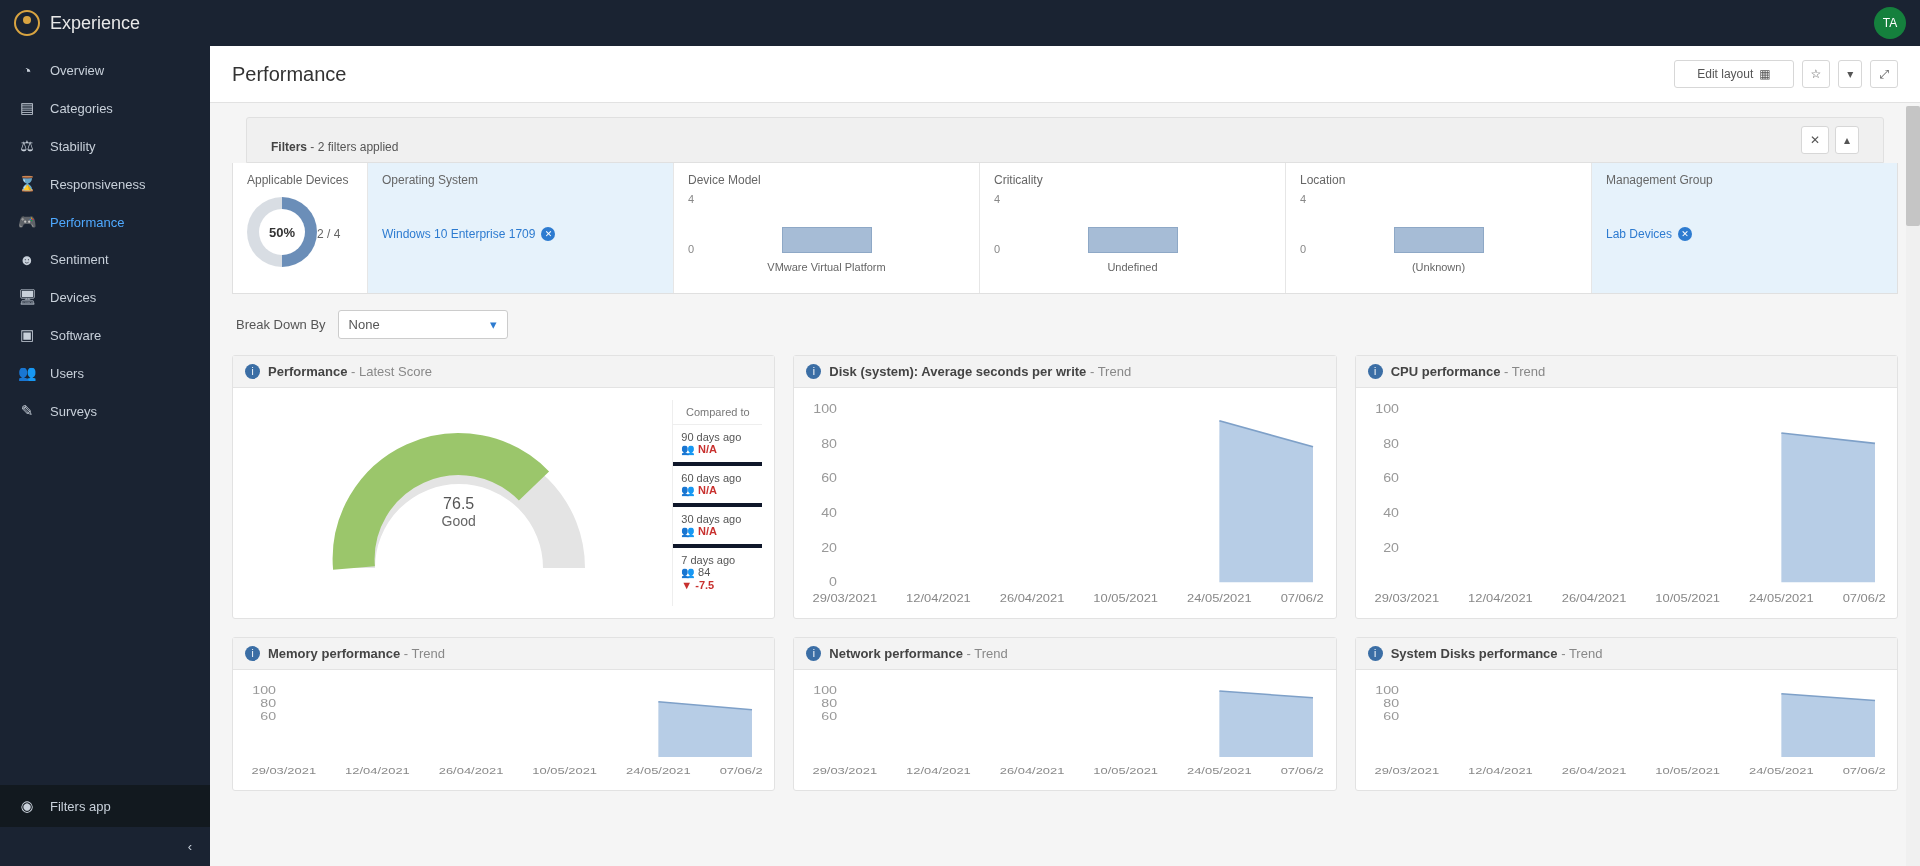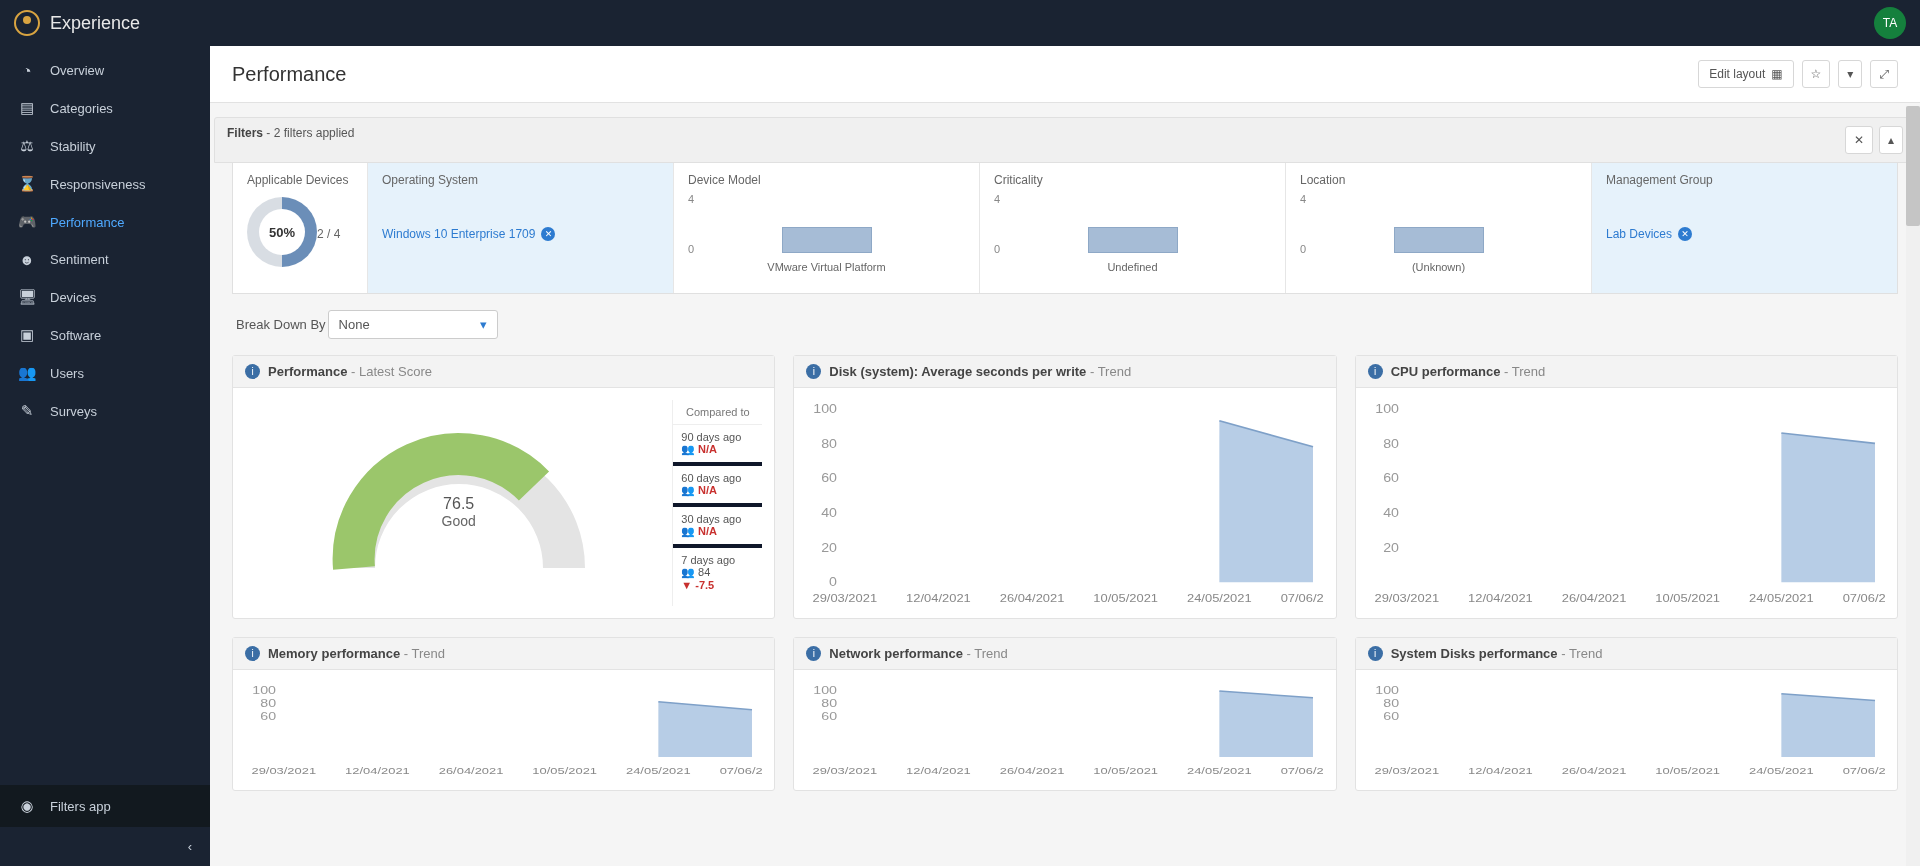--- a/index.html
+++ b/index.html
@@ -16,43 +16,43 @@
   .nav-item.active { color: #4fa9ff; }
   .nav-icon { width: 18px; text-align: center; font-size: 15px; }
   .nav-footer { border-top: 0; }
   .switch-app { display: flex; align-items: center; gap: 14px; padding: 12px 18px; background: #12191f; font-size: 13px; cursor: pointer; }
   .collapse { display: flex; justify-content: flex-end; padding: 12px 18px; color: #c8d0da; cursor: pointer; }
   .main { flex: 1; overflow-y: auto; background: #f5f5f5; position: relative; }
   .main-scroll { padding-bottom: 30px; }
   .page-head { display: flex; align-items: center; justify-content: space-between; padding: 14px 22px; background: #fff; border-bottom: 1px solid #e2e2e2; }
   .page-title { font-size: 20px; color: #333; font-weight: 400; }
   .head-actions { display: flex; gap: 8px; align-items: center; }
-  .btn { border: 1px solid #d7d7d7; background: #fff; padding: 6px 10px; border-radius: 3px; cursor: pointer; font-size: 12px; color: #555; display: flex; align-items: center; gap: 6px; }
+  .btn { border: 1px solid #d7d7d7; background: #fff; padding: 6px 22px; border-radius: 3px; cursor: pointer; font-size: 12px; color: #555; display: flex; align-items: center; gap: 6px; }
   .btn.icon-only { padding: 6px 8px; }
-  .filters-bar { margin: 14px 4px 0; background: #f0f0f0; border: 1px solid #e0e0e0; border-radius: 3px 3px 0 0; padding: 8px 12px; display: flex; align-items: flex-start; justify-content: space-between; font-size: 12px; color: #555; }
+  .filters-bar { margin: 14px 36px 0; background: #f0f0f0; border: 1px solid #e0e0e0; border-radius: 3px 3px 0 0; padding: 8px 24px; display: flex; align-items: flex-end; justify-content: space-between; font-size: 12px; color: #555; }
   .filters-bar .left b { color: #444; }
   .filters-bar .right { display: flex; gap: 6px; }
   .filter-cards { margin: 0 22px; display: flex; background: #fff; border: 1px solid #e0e0e0; border-top: none; }
   .fcard { flex: 1; border-right: 1px solid #e6e6e6; padding: 10px 14px 14px; min-height: 130px; position: relative; }
   .fcard:last-child { border-right: none; }
   .fcard.selected { background: #e6f2fb; }
   .fcard.applicable { flex: 0 0 135px; }
   .fcard-title { font-size: 12px; color: #666; margin-bottom: 6px; }
   .donut-wrap { display: flex; flex-direction: row; align-items: center; }
   .donut { width: 70px; height: 70px; border-radius: 50%; background: conic-gradient(#6b8eb8 0% 50%, #d8dde3 50% 100%); display: flex; align-items: center; justify-content: center; margin-top: 4px; }
   .donut .hole { width: 46px; height: 46px; border-radius: 50%; background: #fff; display: flex; align-items: center; justify-content: center; font-weight: bold; font-size: 13px; color: #333; }
   .donut-sub { margin-top: 8px; font-size: 12px; color: #666; }
   .chip { color: #2d7bd0; font-size: 12px; display: inline-flex; align-items: center; gap: 6px; margin-top: 34px; }
   .chip .x { width: 14px; height: 14px; border-radius: 50%; background: #2d7bd0; color: #fff; font-size: 9px; display: flex; align-items: center; justify-content: center; cursor: pointer; }
   .minibar { position: relative; height: 80px; }
   .minibar .ymax { position: absolute; top: 0; left: 0; font-size: 11px; color: #888; }
   .minibar .ymin { position: absolute; bottom: 18px; left: 0; font-size: 11px; color: #888; }
   .minibar .bar { position: absolute; bottom: 20px; left: 50%; transform: translateX(-50%); width: 90px; height: 26px; background: #a6bcd6; border: 1px solid #8ea8c6; }
   .minibar .xlabel { position: absolute; bottom: 0; width: 100%; text-align: center; font-size: 11px; color: #666; }
-  .breakdown { margin: 0 22px; padding: 16px 4px; display: flex; align-items: center; gap: 2px; font-size: 13px; color: #555; }
+  .breakdown { margin: 0 22px; padding: 16px 4px; display: flex; align-items: center; gap: 12px; font-size: 13px; color: #555; }
   .select { border: 1px solid #ccc; background: #fff; padding: 6px 10px; border-radius: 3px; width: 170px; display: flex; justify-content: space-between; align-items: center; cursor: pointer; color: #555; }
   .cards { margin: 0 22px; display: grid; grid-template-columns: repeat(3, 1fr); gap: 18px; }
   .card { background: #fff; border: 1px solid #e2e2e2; border-radius: 3px; }
   .card-head { background: #f3f3f3; border-bottom: 1px solid #e3e3e3; padding: 8px 12px; font-size: 13px; display: flex; align-items: center; gap: 8px; }
   .card-head .info { width: 15px; height: 15px; border-radius: 50%; background: #3b6ea5; color: #fff; font-size: 10px; display: flex; align-items: center; justify-content: center; }
   .card-head .suffix { color: #888; }
   .card-body { padding: 12px; height: 230px; position: relative; }
   .card-body.tall { height: 120px; }
   
   .gauge-card { display: flex; }

